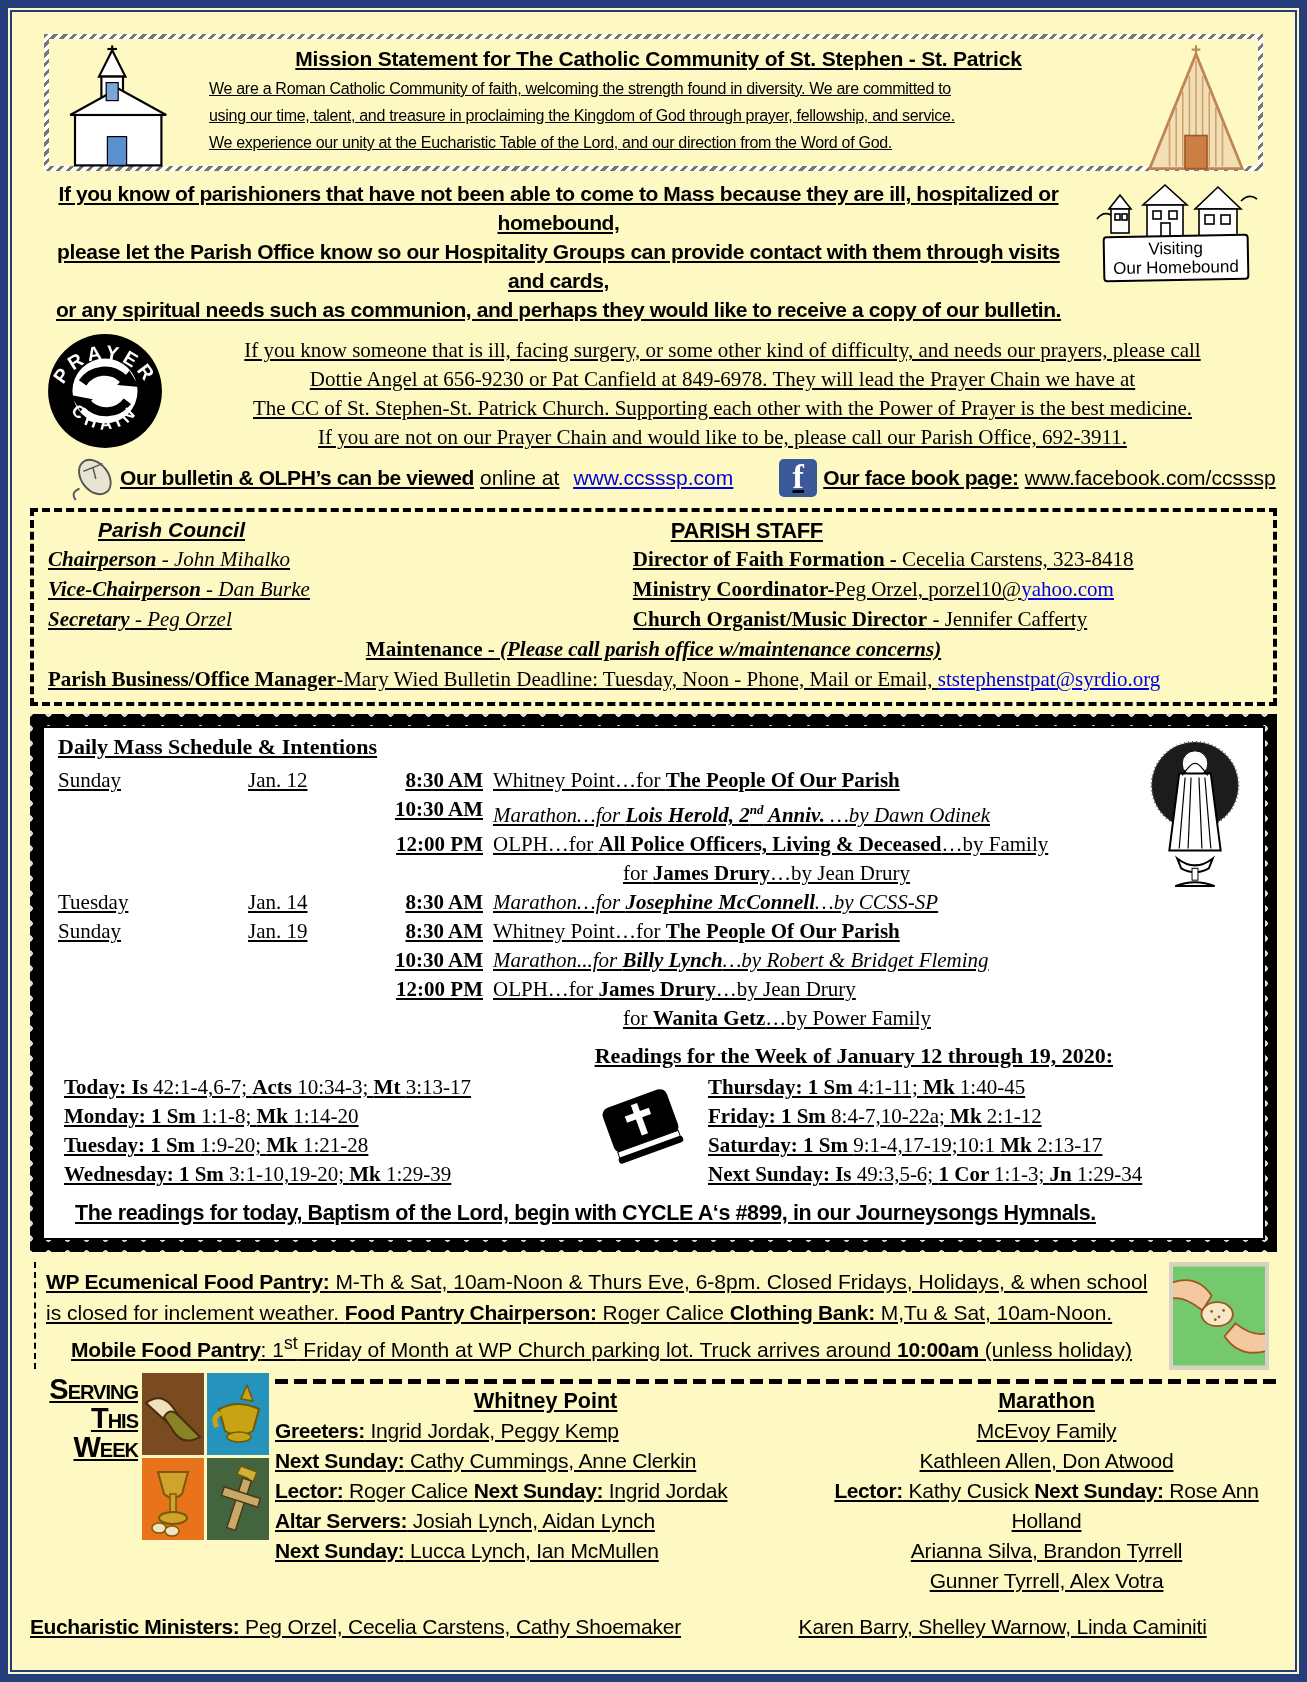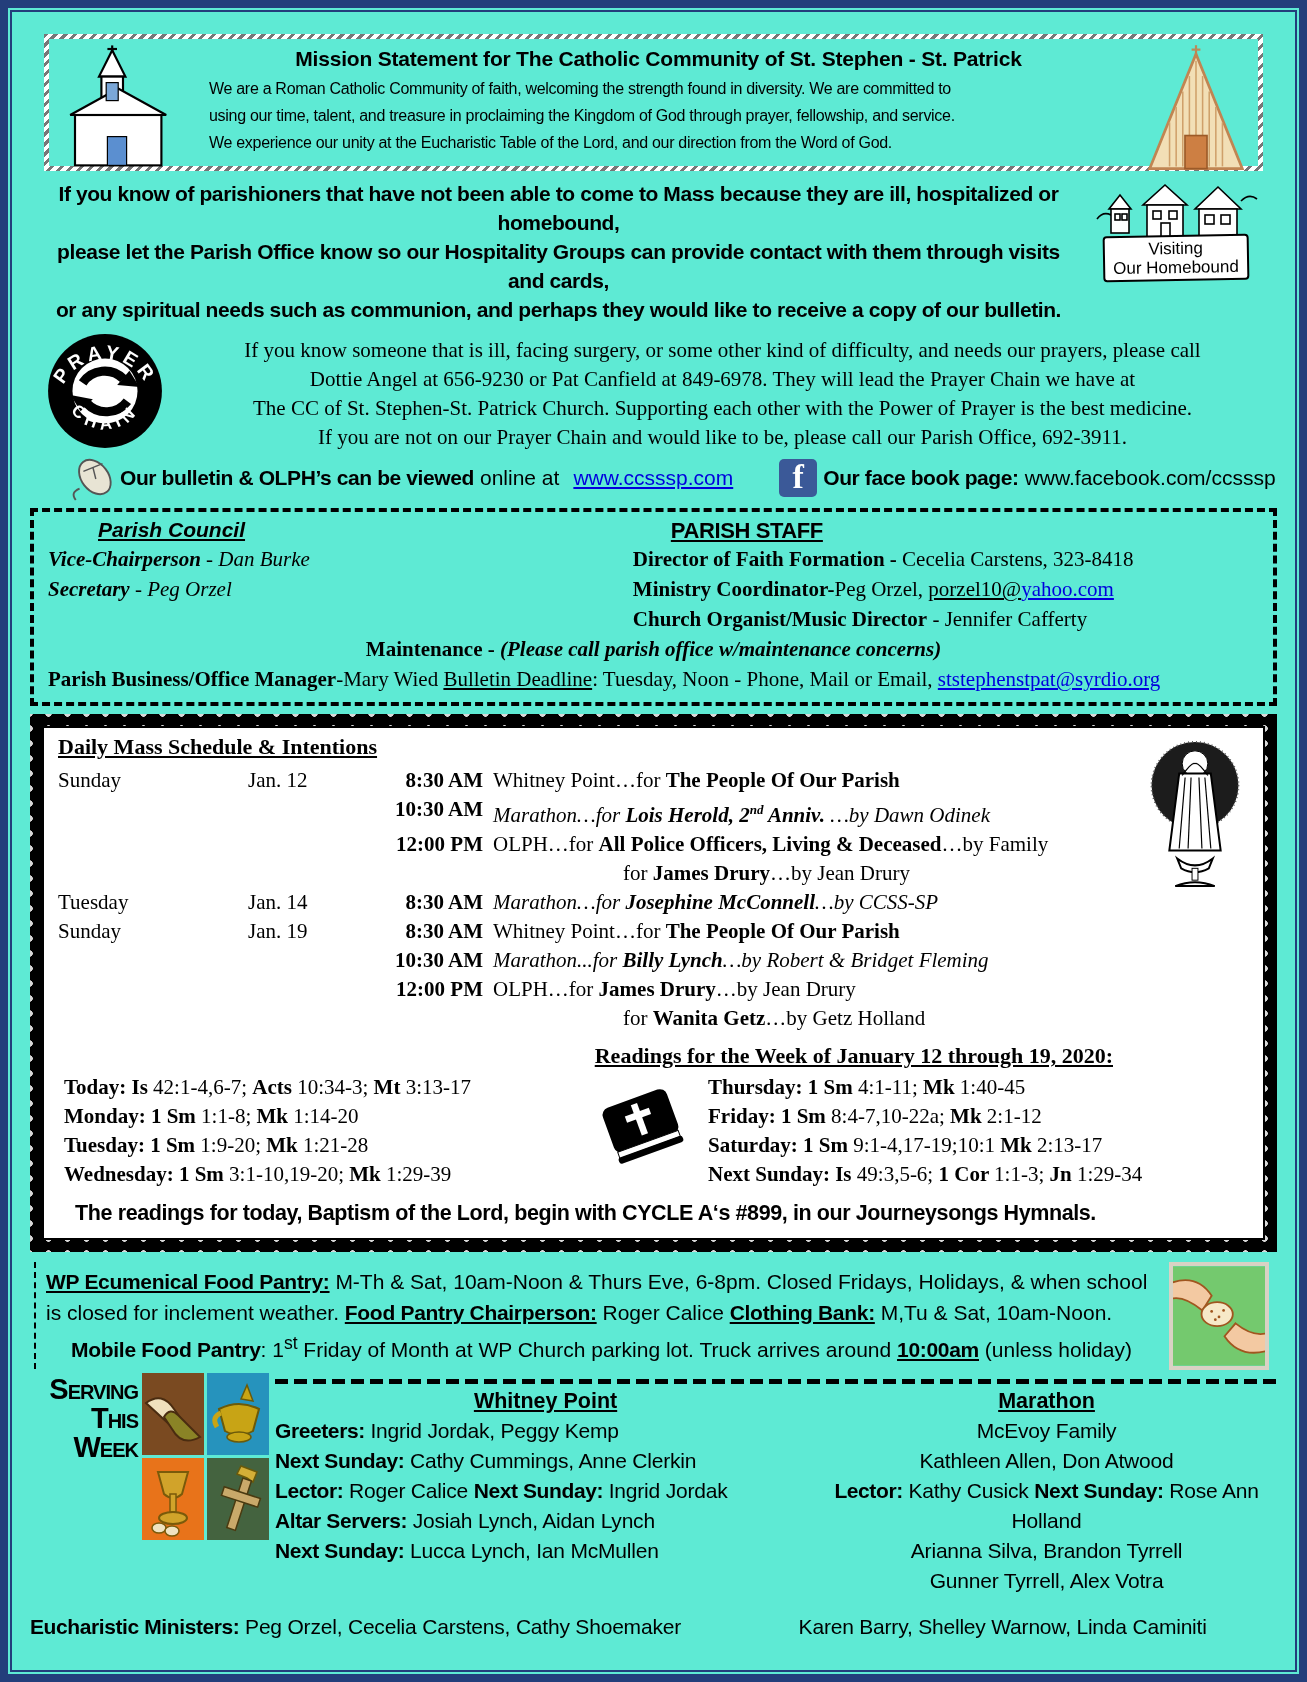--- a/index.html
+++ b/index.html
@@ -1,18 +1,18 @@
 <!DOCTYPE html>
 <html><head>
 <meta charset="utf-8">
 <style>
   * { margin:0; padding:0; box-sizing:border-box; }
   html,body { background:#fff; }
   body { width:1307px; height:1682px; font-family:"Liberation Sans",sans-serif; color:#000; position:relative; }
-  .page { position:absolute; inset:0; border:8px solid #233e7b; background:#5eead4; overflow:hidden; }
+  .page { position:absolute; inset:0; border:8px solid #233e7b; background:#fef9c3; overflow:hidden;text-decoration:underline; }
   .page::before { content:""; position:absolute; inset:2px; border:2px solid #233e7b; pointer-events:none; }
   .content { position:relative; padding:26px 22px 0 22px; }
 
   
   .mission-box { position:relative; margin:0 14px; border:5px solid transparent;
     border-image: repeating-linear-gradient(135deg,#777 0 3px,#fff 3px 7px) 5;
     padding:8px 150px 10px 160px; min-height:136px; }
   .m-title { text-align:center; font-weight:bold; font-size:21px; letter-spacing:-0.2px; margin-bottom:4px; }
   .m-line { text-align:left; font-size:16px; letter-spacing:-0.3px; line-height:27px; }
   .church-left { position:absolute; left:14px; top:4px; }
@@ -225,20 +225,21 @@
     <span>www.facebook.com/ccsssp</span>
   </div>
 
   <div class="parish-box">
     <div class="p-heads">
       <div class="pc-head">Parish Council</div>
       <div class="ps-head">PARISH STAFF</div>
     </div>
     <div class="p-grid">
       <div class="p-col">
+        <div class="prow"><span class="role">Chairperson</span><span class="pname"> - John Mihalko</span></div>
         <div class="prow"><span class="role">Vice-Chairperson</span><span class="pname"> - Dan Burke</span></div>
         <div class="prow"><span class="role">Secretary</span><span class="pname"> - Peg Orzel</span></div>
       </div>
       <div class="p-col" style="padding-left:52px;">
         <div class="prow"><span class="staff-b">Director of Faith Formation -</span><span> Cecelia Carstens, 323-8418</span></div>
         <div class="prow"><span class="staff-b">Ministry Coordinator-</span><span>Peg Orzel, </span><a href="#" style="text-decoration:none;"><span class="email-black">porzel10@</span><span class="link">yahoo.com</span></a></div>
         <div class="prow"><span class="staff-b">Church Organist/Music Director</span><span> - Jennifer Cafferty</span></div>
       </div>
     </div>
     <div class="maint-line">
@@ -315,21 +316,21 @@
       <div class="mrow">
             <span class="mday"></span>
             <span class="mdate"></span>
             <span class="mtime">12:00 PM</span>
             <span class="mtext"><span>OLPH…for </span><b>James Drury</b><span>…by Jean Drury</span></span>
           </div>
       <div class="mrow cont">
             <span class="mday"></span>
             <span class="mdate"></span>
             <span class="mtime"></span>
-            <span class="mtext"><span>for </span><b>Wanita Getz</b><span>…by Getz Holland</span></span>
+            <span class="mtext"><span>for </span><b>Wanita Getz</b><span>…by Power Family</span></span>
           </div>
 
       <div class="readings-title">Readings for the Week of January 12 through 19, 2020:</div>
       <div class="readings">
         <div class="rcol left">
           <div><b>Today: Is </b><span>42:1-4,6-7; </span><b>Acts </b><span>10:34-3; </span><b>Mt </b><span>3:13-17</span></div>
           <div><b>Monday: 1 Sm </b><span>1:1-8; </span><b>Mk </b><span>1:14-20</span></div>
           <div><b>Tuesday: 1 Sm </b><span>1:9-20; </span><b>Mk </b><span>1:21-28</span></div>
           <div><b>Wednesday: 1 Sm </b><span>3:1-10,19-20; </span><b>Mk </b><span>1:29-39</span></div>
         </div>

